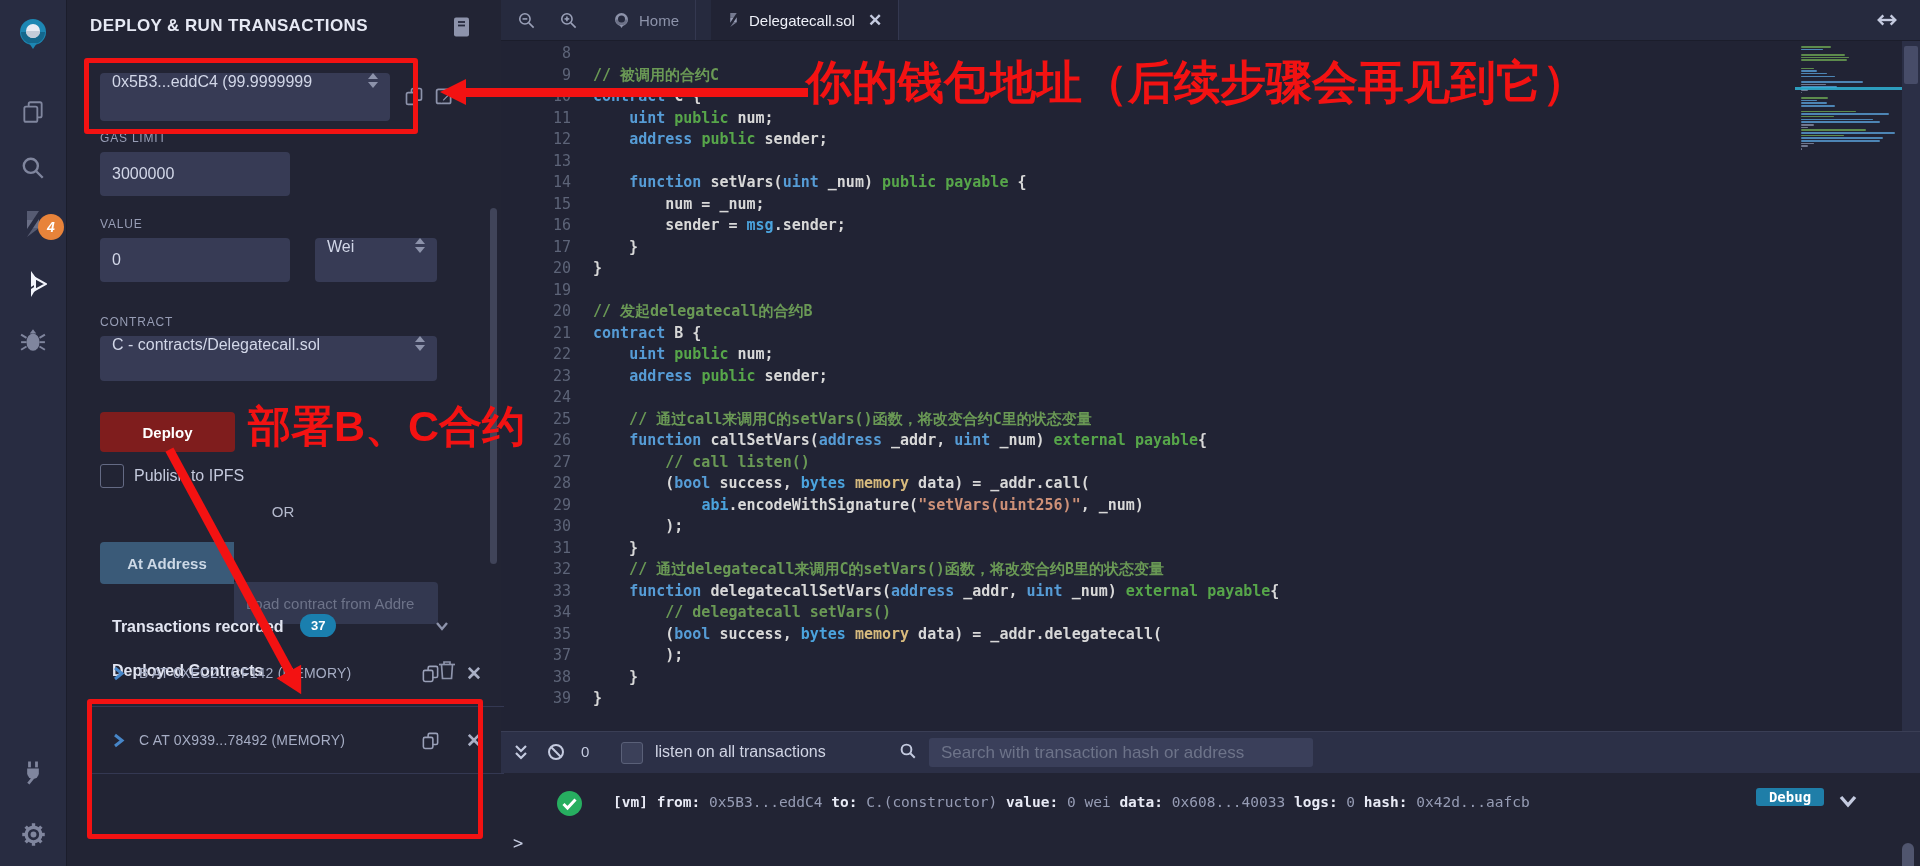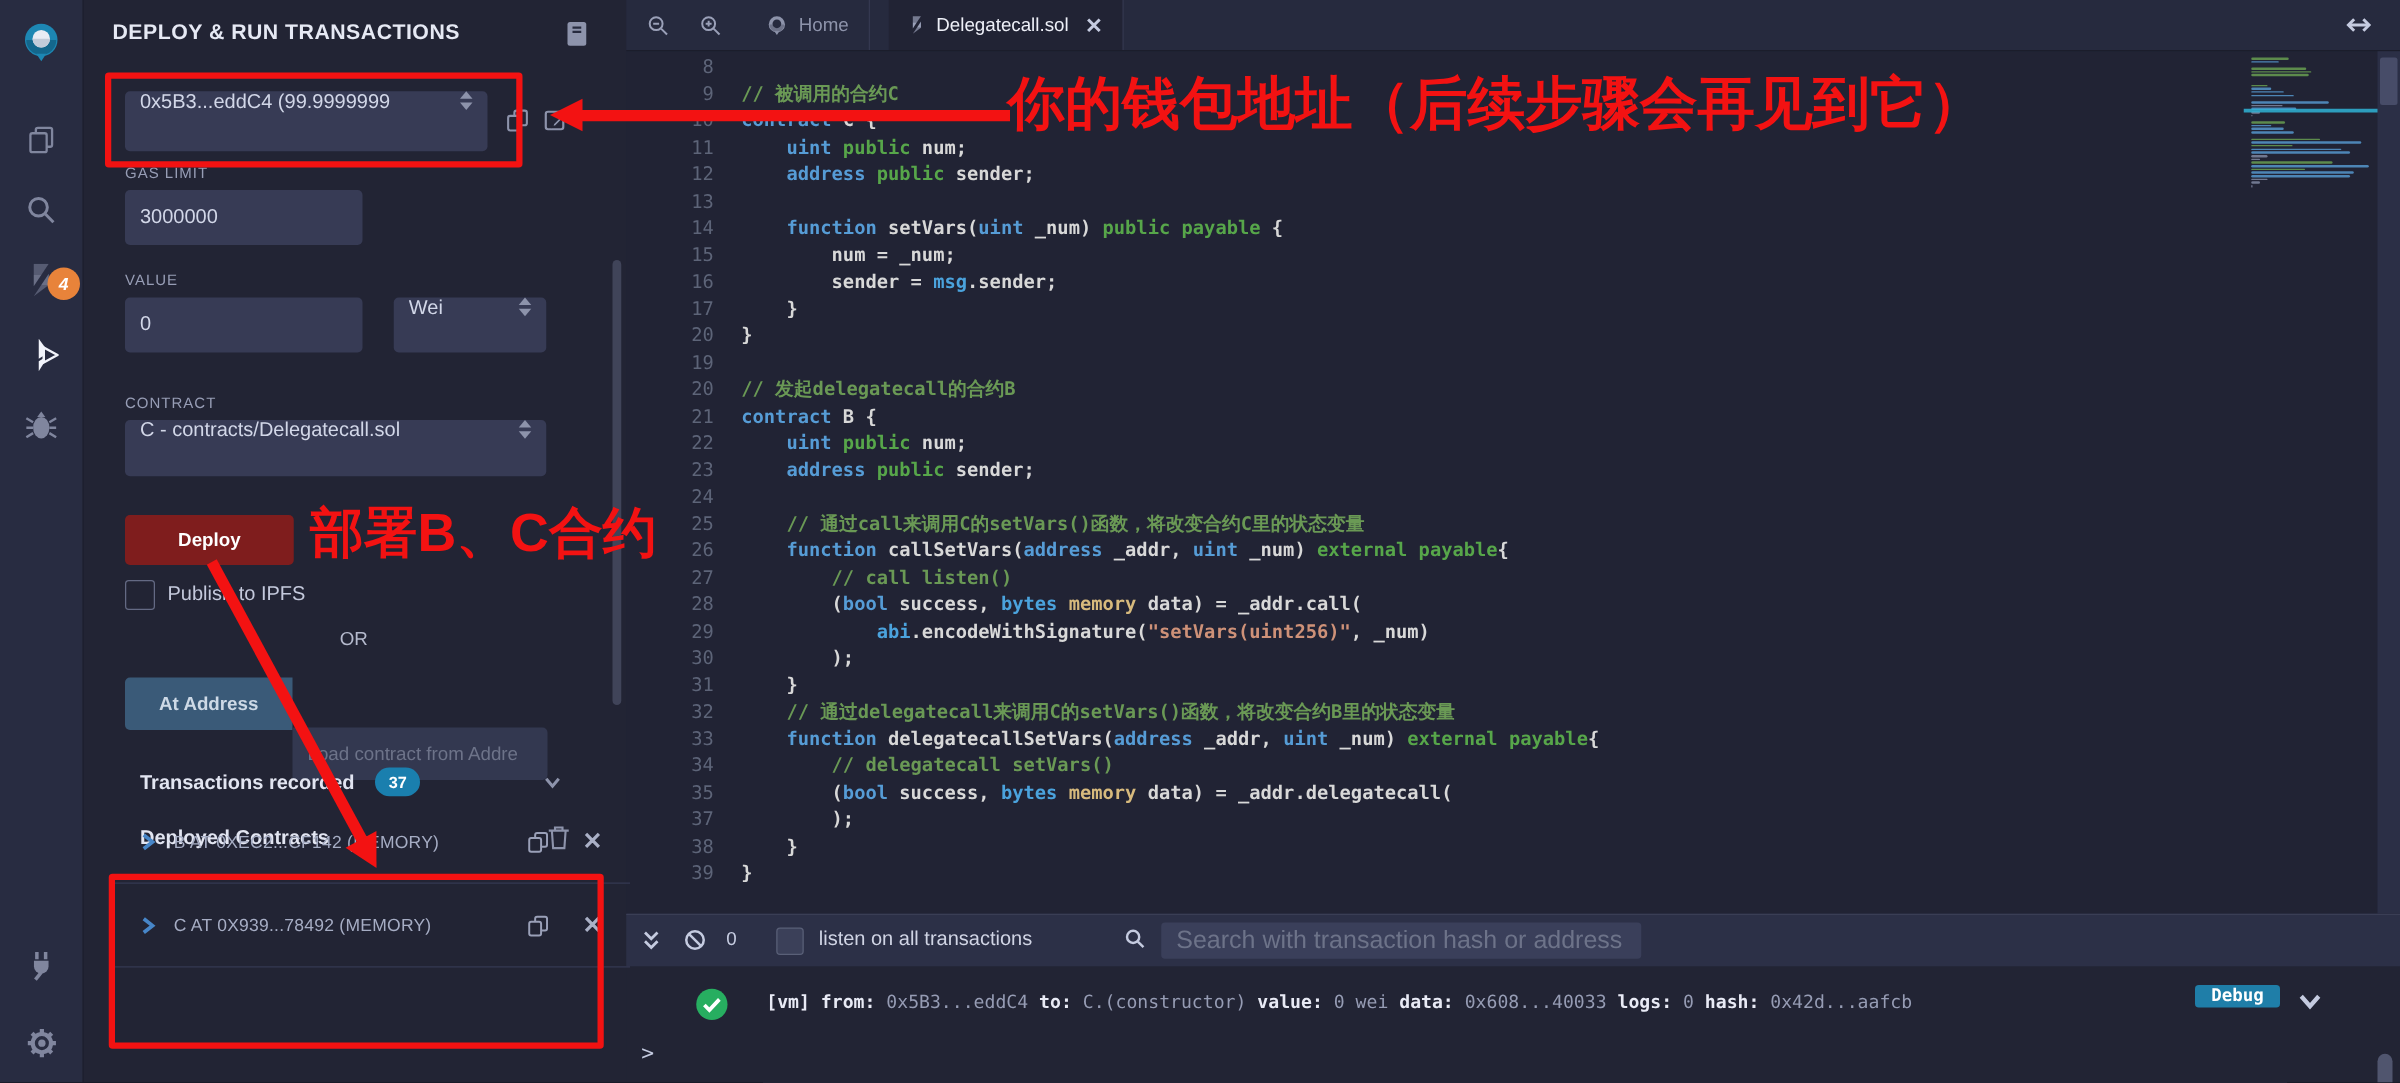--- a/index.html
+++ b/index.html
@@ -67,21 +67,21 @@
   .mm-view{position:absolute;left:-6px;width:108px;height:3px;background:#2fb3d6;opacity:.85;}
   .ed-scroll{position:absolute;left:1401px;top:41px;width:18px;height:690px;background:#2b2f46;}
   .ed-thumb{position:absolute;left:2px;top:5px;width:14px;height:38px;background:#474c68;border-radius:2px;}
   
   .terminal{position:absolute;left:501px;top:731px;width:1419px;height:135px;background:#222434;}
   .term-head{position:absolute;left:0;top:0;width:100%;height:41px;background:#2c3047;border-top:1px solid #3a3e55;}
   .term-head .ic{position:absolute;color:#c5cbe0;cursor:pointer;}
   .term-count{position:absolute;left:80px;top:11px;font-size:15px;color:#c5cbe0;}
   .term-cb{left:120px;top:10px;width:20px;height:20px;background:#3b4059;border:1px solid #5a6078;}
   .term-cb-label{left:154px;top:11px;font-size:16px;color:#d0d4e4;}
-  .term-search{position:absolute;left:428px;top:6px;width:384px;height:29px;background:#3a3f5a;font-size:20px;border-radius:3px;}
+  .term-search{position:absolute;left:428px;top:6px;width:384px;height:29px;background:#3a3f5a;font-size:17px;border-radius:3px;}
   .log-row{position:absolute;left:0;top:57px;width:100%;height:32px;cursor:pointer;}
   .log-check{position:absolute;left:55px;top:2px;}
   .log-text{position:absolute;left:112px;top:6px;font-family:"DejaVu Sans Mono","Liberation Mono",monospace;font-size:14.5px;white-space:nowrap;}
   .lt-b{color:#e8eaf5;font-weight:700;} .lt-v{color:#969cb4;}
   .btn-debug{position:absolute;left:1255px;top:0px;width:68px;height:18px;background:#1f7ea8;border:none;border-radius:3px;
       color:#fff;font-weight:700;font-size:14px;font-family:"DejaVu Sans Mono",monospace;cursor:pointer;}
   .log-chev{position:absolute;left:1337px;top:4px;color:#c5cbe0;cursor:pointer;}
   .term-scroll{position:absolute;left:1401px;top:55px;width:12px;height:52px;background:#50556e;border-radius:6px;}
   .term-prompt{position:absolute;left:12px;top:102px;font-family:"DejaVu Sans Mono",monospace;font-size:17px;color:#c5cbe0;}
   

